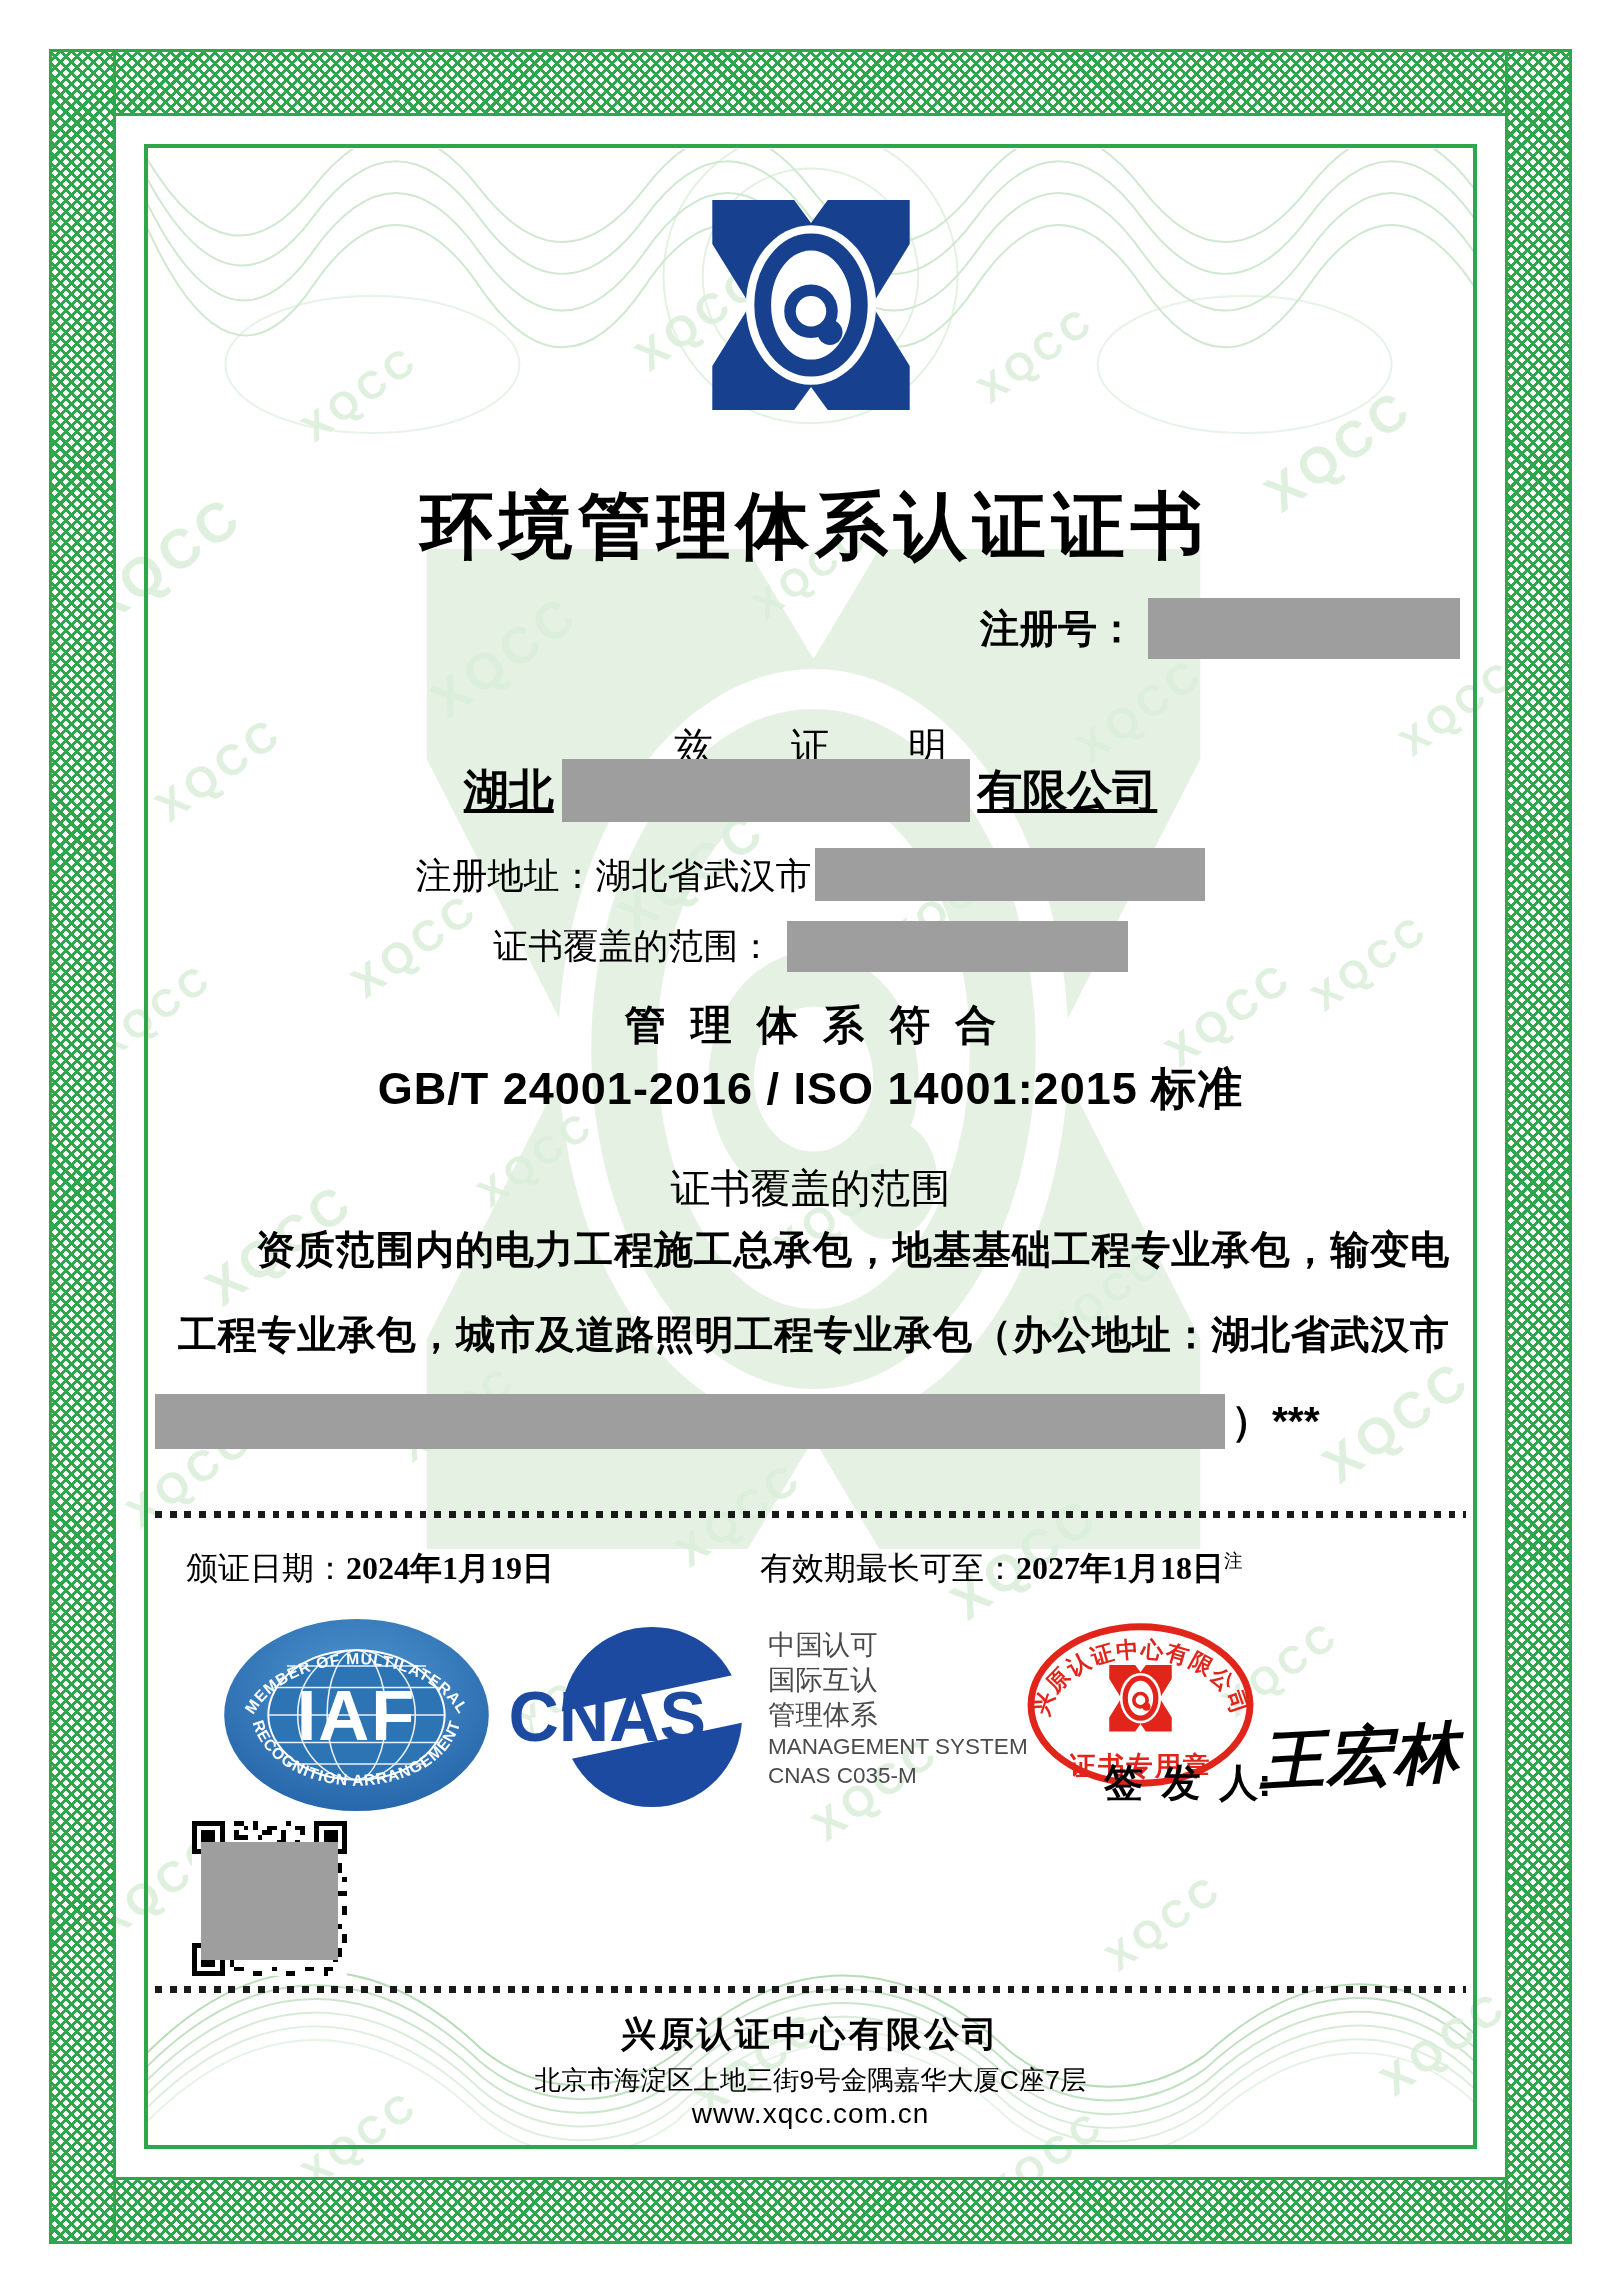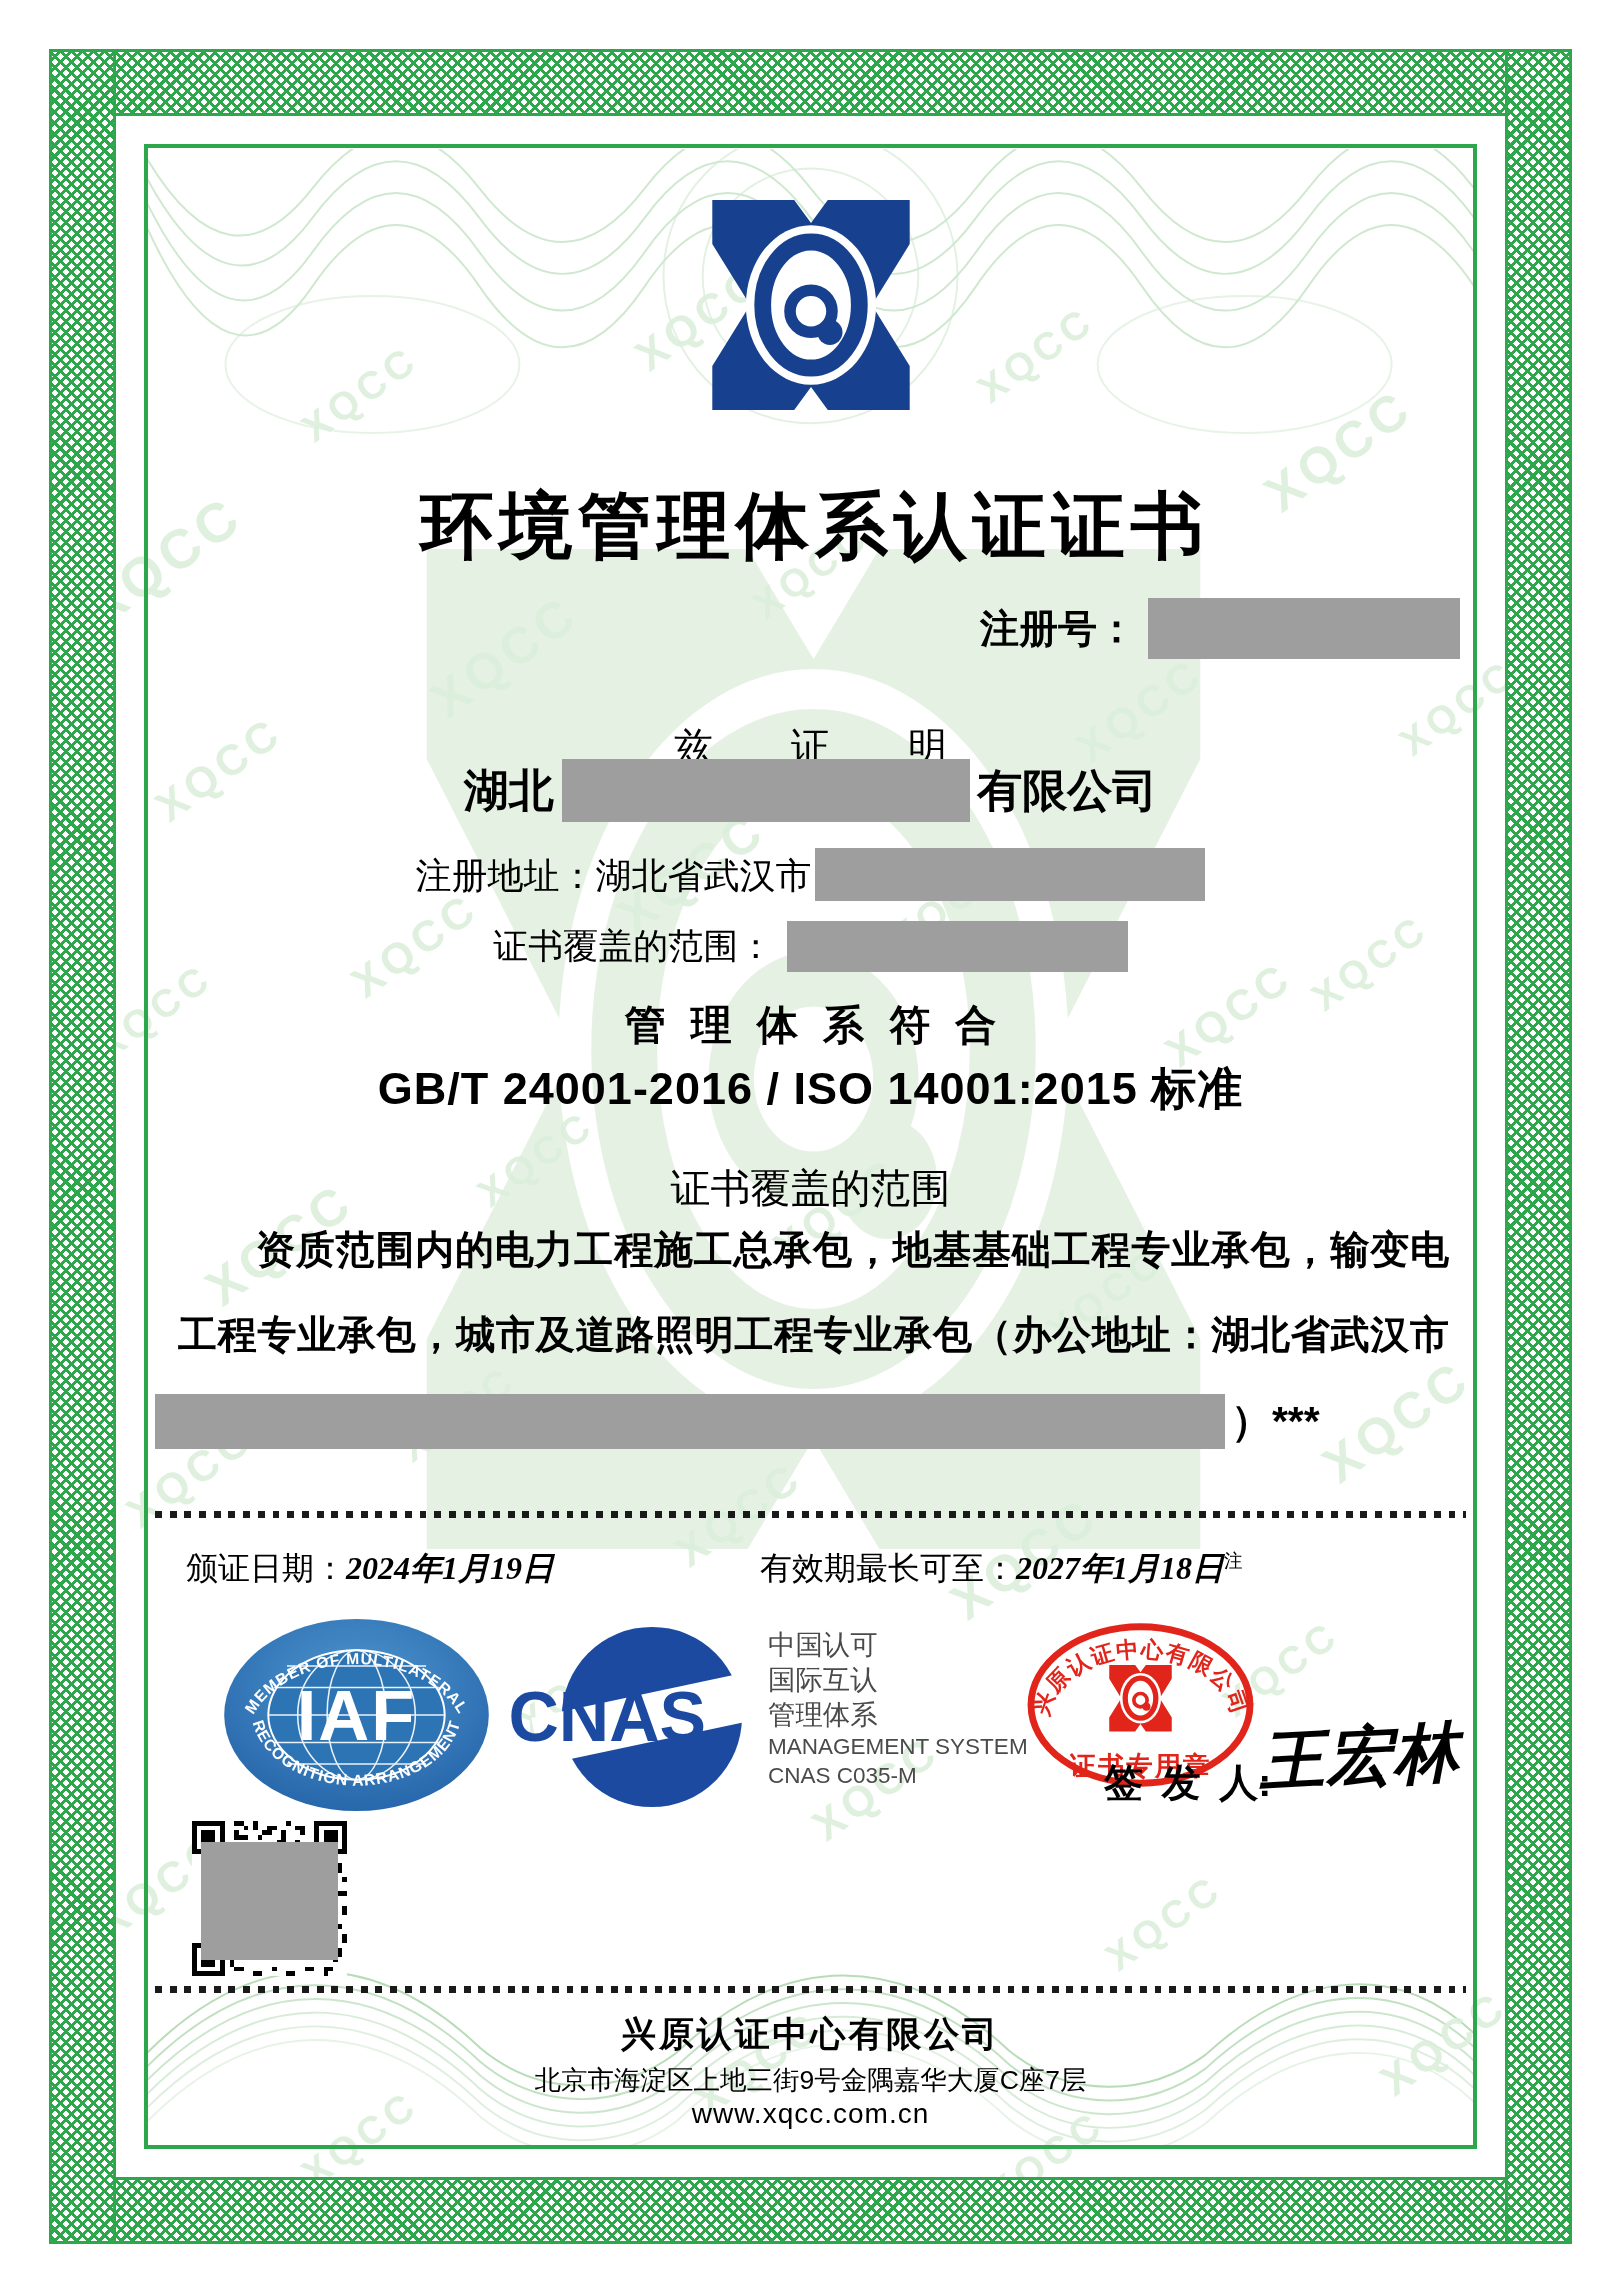--- a/index.html
+++ b/index.html
@@ -43,21 +43,21 @@
   .redact{background:var(--redact-gray);display:inline-block;}
 
   #header-logo{left:706px;top:198px;width:210px;height:214px;color:var(--logo-blue);}
   #cert-title{top:478px;font-size:73px;font-weight:bold;letter-spacing:5.9px;margin-left:9px;}
 
   #reg-row{top:598px;left:980px;display:flex;align-items:center;}
   #reg-row .lbl{font-size:39px;font-weight:bold;}
   #reg-row .redact{width:312px;height:61px;margin-left:11.8px;}
 
   #statement{top:720px;font-size:39px;}
-  #company-row{top:759px;left:149px;right:149px;display:flex;justify-content:center;align-items:center;font-size:45px;font-weight:bold;}
+  #company-row{top:759px;left:149px;right:149px;display:flex;justify-content:center;align-items:center;font-size:45px;font-weight:bold;text-decoration:underline;}
   #company-row .redact{width:408px;height:63px;margin:0 7.8px;}
   #addr-row{top:848px;left:149px;right:149px;display:flex;justify-content:center;align-items:flex-end;font-size:36px;}
   #addr-row .redact{width:390px;height:53px;margin-left:3.9px;}
   #credit-row{top:921px;left:149px;right:149px;display:flex;justify-content:center;align-items:center;font-size:35px;}
   #credit-row .redact{width:341px;height:51px;margin-left:13.7px;}
 
   #conformity{top:998px;font-size:41px;font-weight:bold;word-spacing:13.7px;}
   #standard{top:1059px;font-size:45px;font-weight:bold;letter-spacing:1px;}
   #scope-heading{top:1161px;font-size:40px;}
   .scope-line{left:178px;right:172px;font-size:39px;font-weight:bold;text-align:justify;text-align-last:justify;}
@@ -66,21 +66,21 @@
   #scope-l3{top:1394px;left:155px;display:flex;align-items:center;}
   #scope-l3 .redact{width:1070px;height:55px;}
   #scope-l3 .suffix{font-size:41px;font-weight:bold;margin-left:5.9px;}
 
   .dotline{left:155px;right:155px;height:6.9px;z-index:3;position:absolute;
     background:repeating-linear-gradient(90deg,#1a1a1a 0 6.9px,transparent 6.9px 14.7px);}
   #dot1{top:1511px;}
   #dot2{top:1986px;}
 
   .dateline{font-size:32px;}
-  .dateline .val{font-family:"Liberation Serif",serif;font-weight:bold;font-style:italic;}
+  .dateline .val{font-family:"Liberation Serif",serif;font-weight:bold;}
   #issue-date{top:1547px;left:186px;}
   #valid-date{top:1547px;left:760px;}
   #valid-date sup{font-size:18.6px;}
 
   #iaf-logo{left:222px;top:1617px;width:269px;height:196px;}
   #cnas-logo{left:506px;top:1623px;width:251px;height:188px;}
   #accred-text{left:768px;top:1627px;color:#4a4a4a;}
   #accred-text .cn{font-size:27.4px;line-height:35px;}
   #accred-text .en{font-size:22.5px;line-height:29px;}
 

